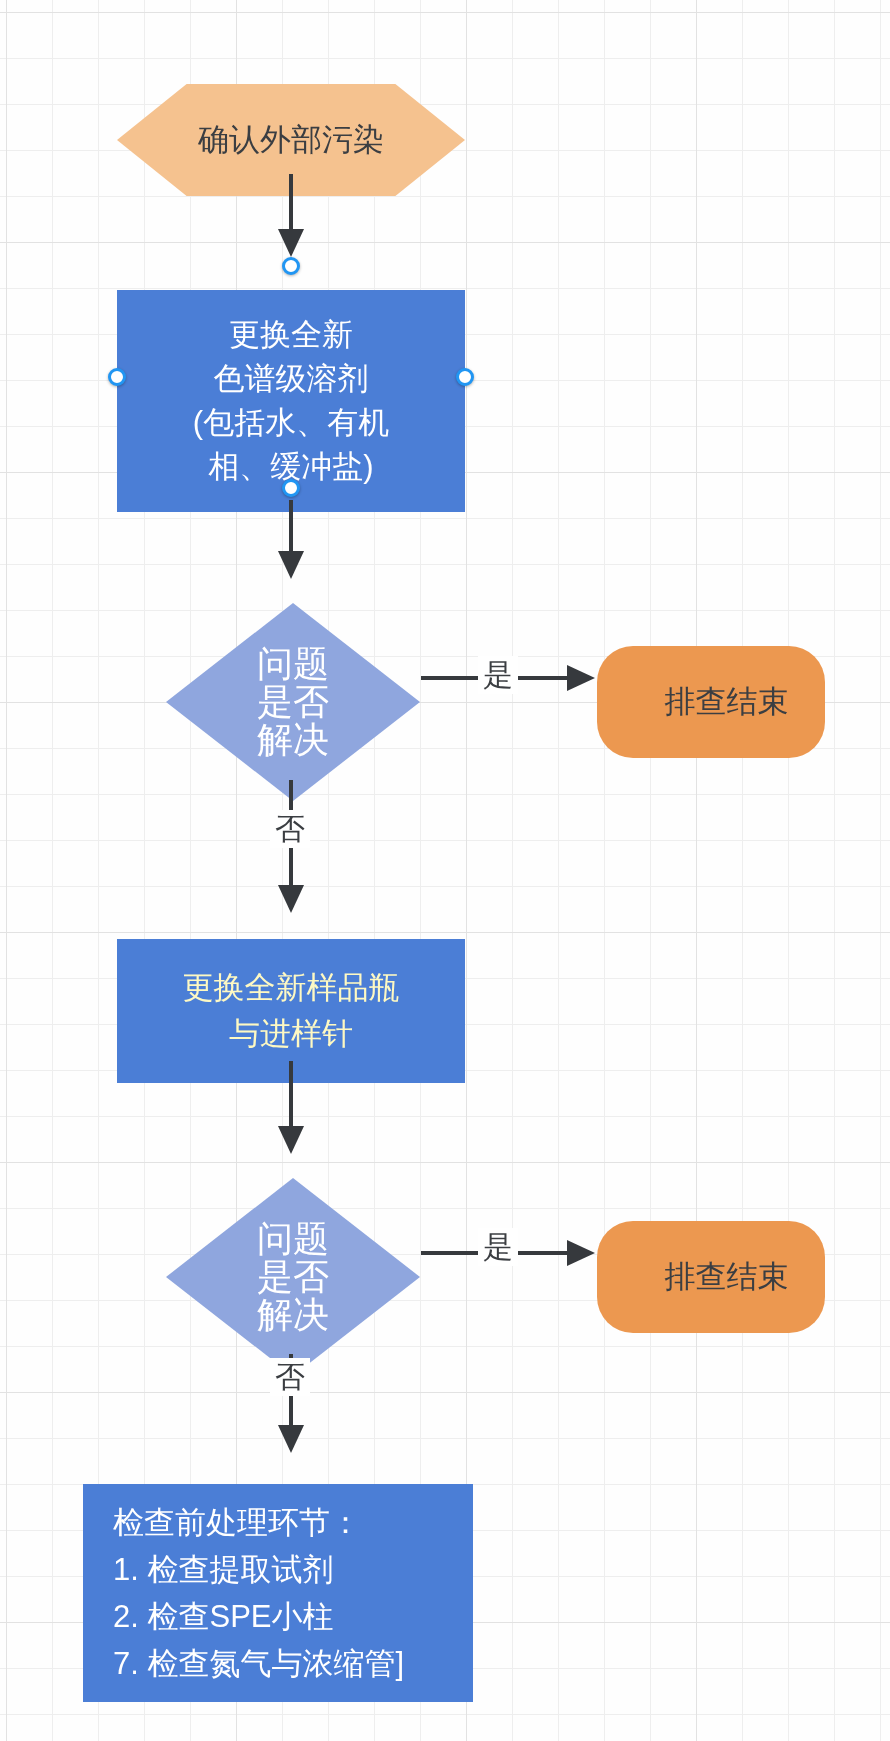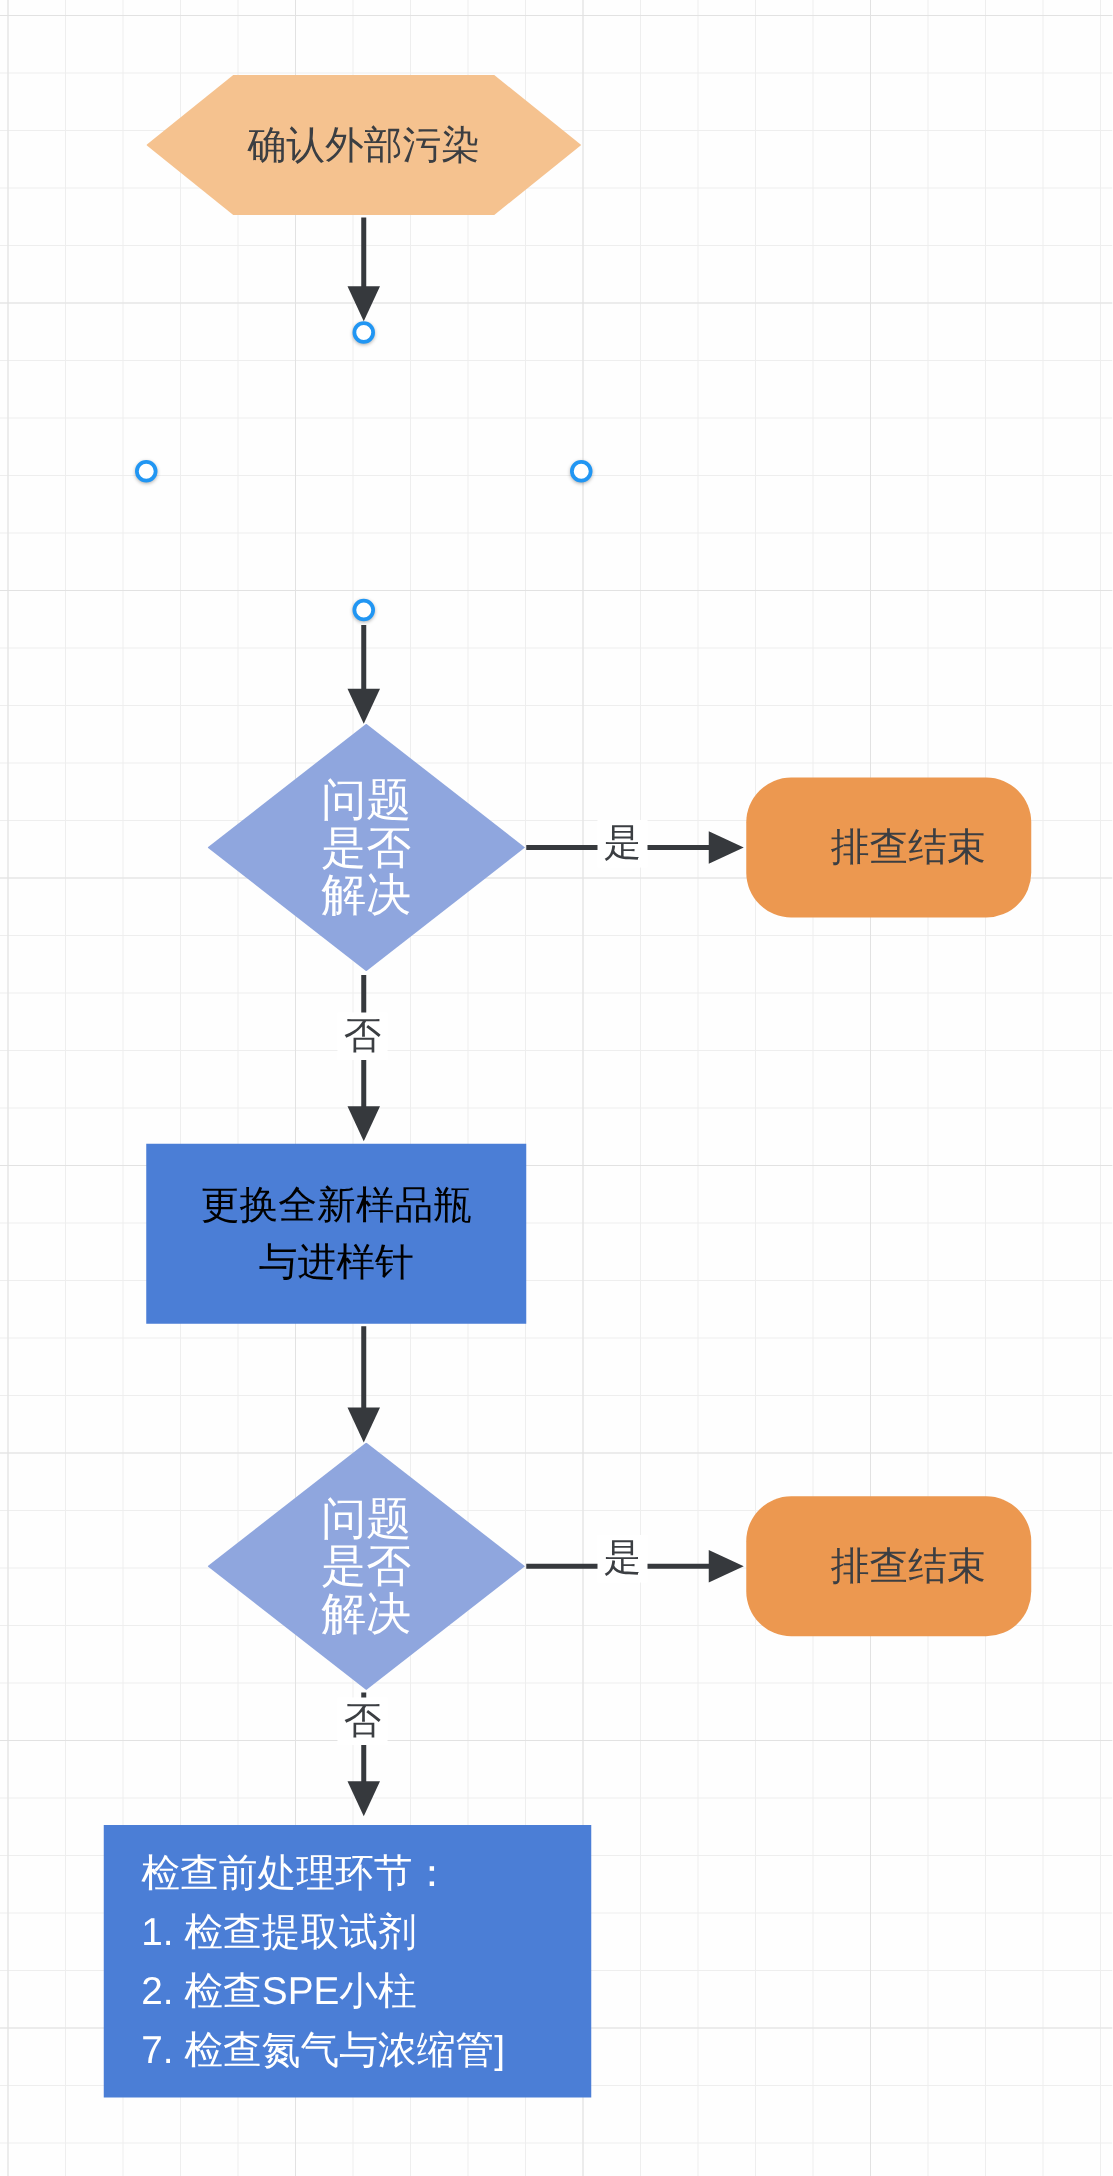--- a/index.html
+++ b/index.html
@@ -15,20 +15,21 @@
       linear-gradient(to right, #eeeeee 1px, transparent 1px),
       linear-gradient(to bottom, #eeeeee 1px, transparent 1px);
     background-size: 230px 230px, 230px 230px, 46px 46px, 46px 46px;
     background-position: 6px 12px;
     overflow:hidden;
   }
 
   .node {
     position:absolute; display:flex; align-items:center; justify-content:center;
     text-align:center;
+    margin-top:24px;
   }
   .node-text { white-space:pre-line; }
 
   .hexagon {
     clip-path: polygon(0 50%, 20% 0, 80% 0, 100% 50%, 80% 100%, 20% 100%);
     font-size:31px;
   }
   .process  { font-size:31px; line-height:44px; }
   .process.wide-lines { line-height:46px; }
   .decision {
@@ -58,32 +59,38 @@
 </style>
 </head>
 <body>
 
 <div id="canvas">
 
   <div class="node hexagon" style="left: 117px; top: 60px; width: 348px; height: 112px; background: rgb(245, 194, 143); color: rgb(59, 62, 66);">
     <span class="node-text">确认外部污染</span>
   </div>
 
+  <div class="node process" style="left: 117px; top: 266px; width: 348px; height: 222px; background: rgb(75, 126, 214); color: rgb(255, 255, 255);">
+    <span class="node-text">更换全新
+色谱级溶剂
+(包括水、有机
+相、缓冲盐)</span>
+  </div>
 
   <div class="node decision" style="left: 166px; top: 579px; width: 254px; height: 198px; background: rgb(143, 166, 222); color: rgb(255, 255, 255);">
     <span class="node-text">问题
 是否
 解决</span>
   </div>
 
   <div class="node terminator" style="left: 597px; top: 622px; width: 228px; height: 112px; background: rgb(236, 152, 80); color: rgb(59, 62, 66);">
     <span class="node-text">排查结束</span>
   </div>
 
-  <div class="node process wide-lines" style="left: 117px; top: 915px; width: 304px; height: 144px; background: rgb(75, 126, 214); color: #000000;">
+  <div class="node process wide-lines" style="left: 117px; top: 915px; width: 348px; height: 144px; background: rgb(75, 126, 214); color: #fef9c3;">
     <span class="node-text">更换全新样品瓶
 与进样针</span>
   </div>
 
   <div class="node decision" style="left: 166px; top: 1154px; width: 254px; height: 198px; background: rgb(143, 166, 222); color: rgb(255, 255, 255);">
     <span class="node-text">问题
 是否
 解决</span>
   </div>
 

